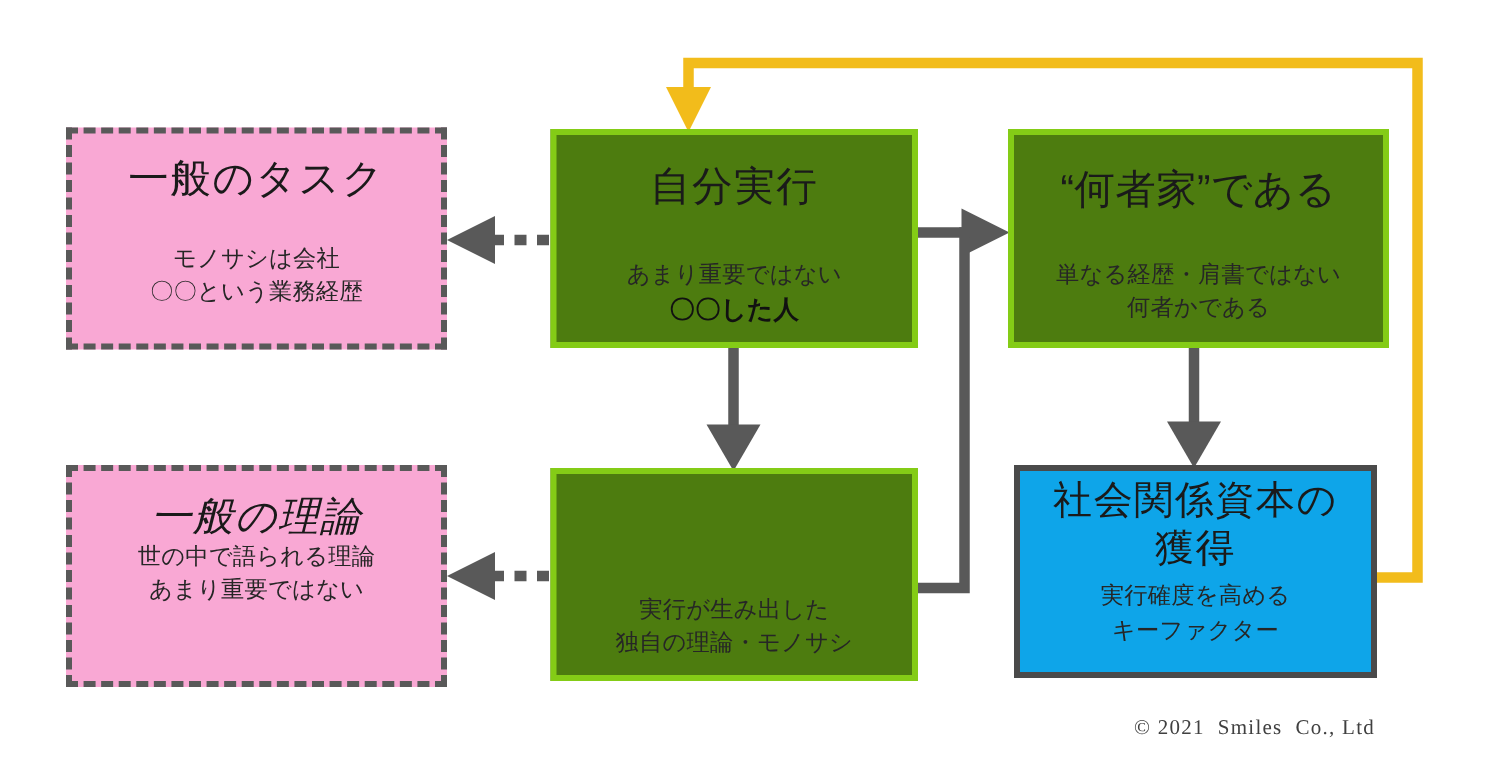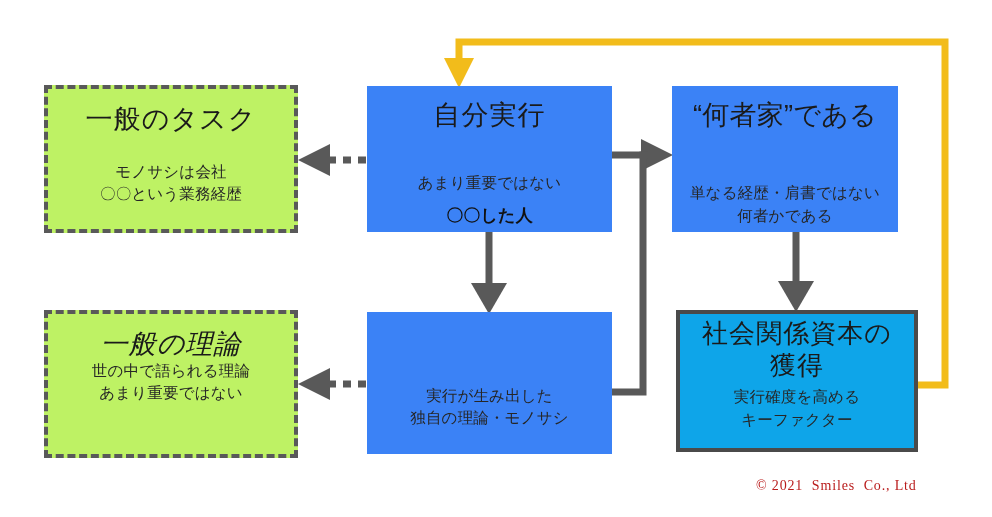--- a/index.html
+++ b/index.html
@@ -29,27 +29,27 @@
     position: absolute;
     box-sizing: border-box;
     display: flex;
     flex-direction: column;
     align-items: center;
     text-align: center;
     color: #1a1a1a;
   }
   .node-dashed {
     border: 4px dashed #595959;
-    background: #bef264;
+    background: #f9a8d4;
     justify-content: flex-start;
   }
   .node-yellow {
-    border: 4px solid #3b82f6;
-    background: #3b82f6;
-    justify-content: space-between;
+    border: 4px solid #84cc16;
+    background: #4d7c0f;
+    justify-content: center;
   }
   .node-plain {
     border: 4px solid #4a4a4a;
     background: #0ea5e9;
     justify-content: flex-start;
   }
   .node-title {
     font-size: 27px;
     line-height: 1.22;
     letter-spacing: 0.04em;
@@ -72,28 +72,28 @@
     font-weight: bold;
     line-height: 1.35;
     letter-spacing: 0.01em;
     color: #111111;
   }
   .copyright {
     position: absolute;
     font-family: "Liberation Serif", "DejaVu Serif", serif;
     font-size: 14px;
     letter-spacing: 0.06em;
-    color: #b91c1c;
+    color: #404040;
     white-space: pre;
   }
 
   
   #node-general-task   { left: 44px;  top: 85px;  width: 254px; height: 148px; }
   #node-self-execution { left: 367px; top: 86px;  width: 245px; height: 146px; }
-  #node-somebody       { left: 672px; top: 86px;  width: 226px; height: 146px; }
+  #node-somebody       { left: 672px; top: 86px;  width: 254px; height: 146px; }
   #node-general-theory { left: 44px;  top: 310px; width: 254px; height: 148px; }
   #node-own-measure    { left: 367px; top: 312px; width: 245px; height: 142px; }
   #node-social-capital { left: 676px; top: 310px; width: 242px; height: 142px; }
 
   #node-general-task   .node-title { margin-top: 14px; }
   #node-general-task   .node-sub   { margin-top: 26px; }
   #node-general-theory .node-title { margin-top: 14px; font-style: italic; }
   #node-general-theory .node-sub   { }
 
   #node-self-execution .node-title { margin-top: 9px; }

